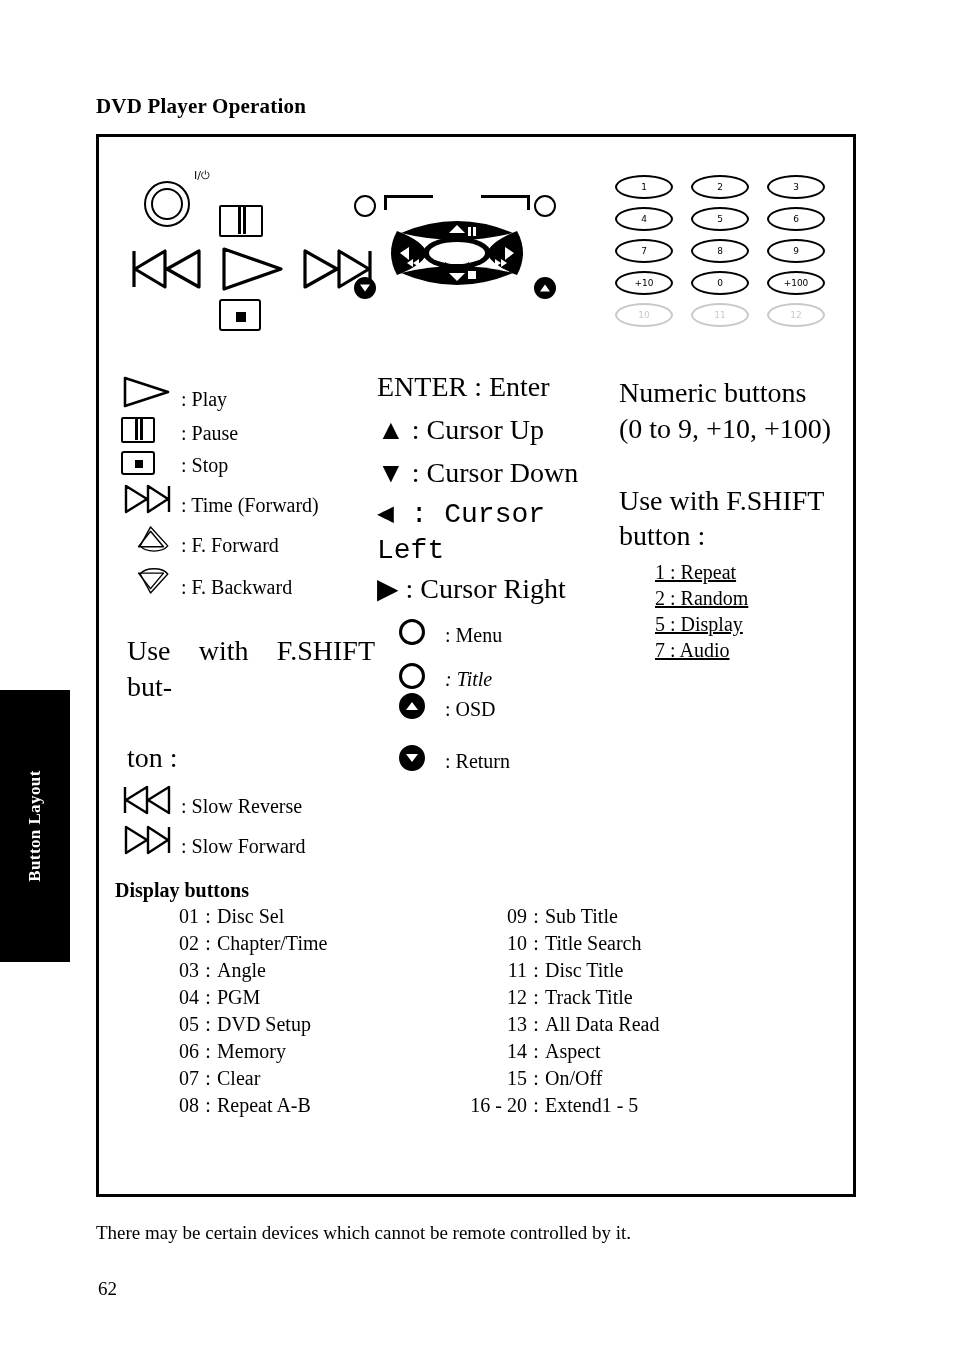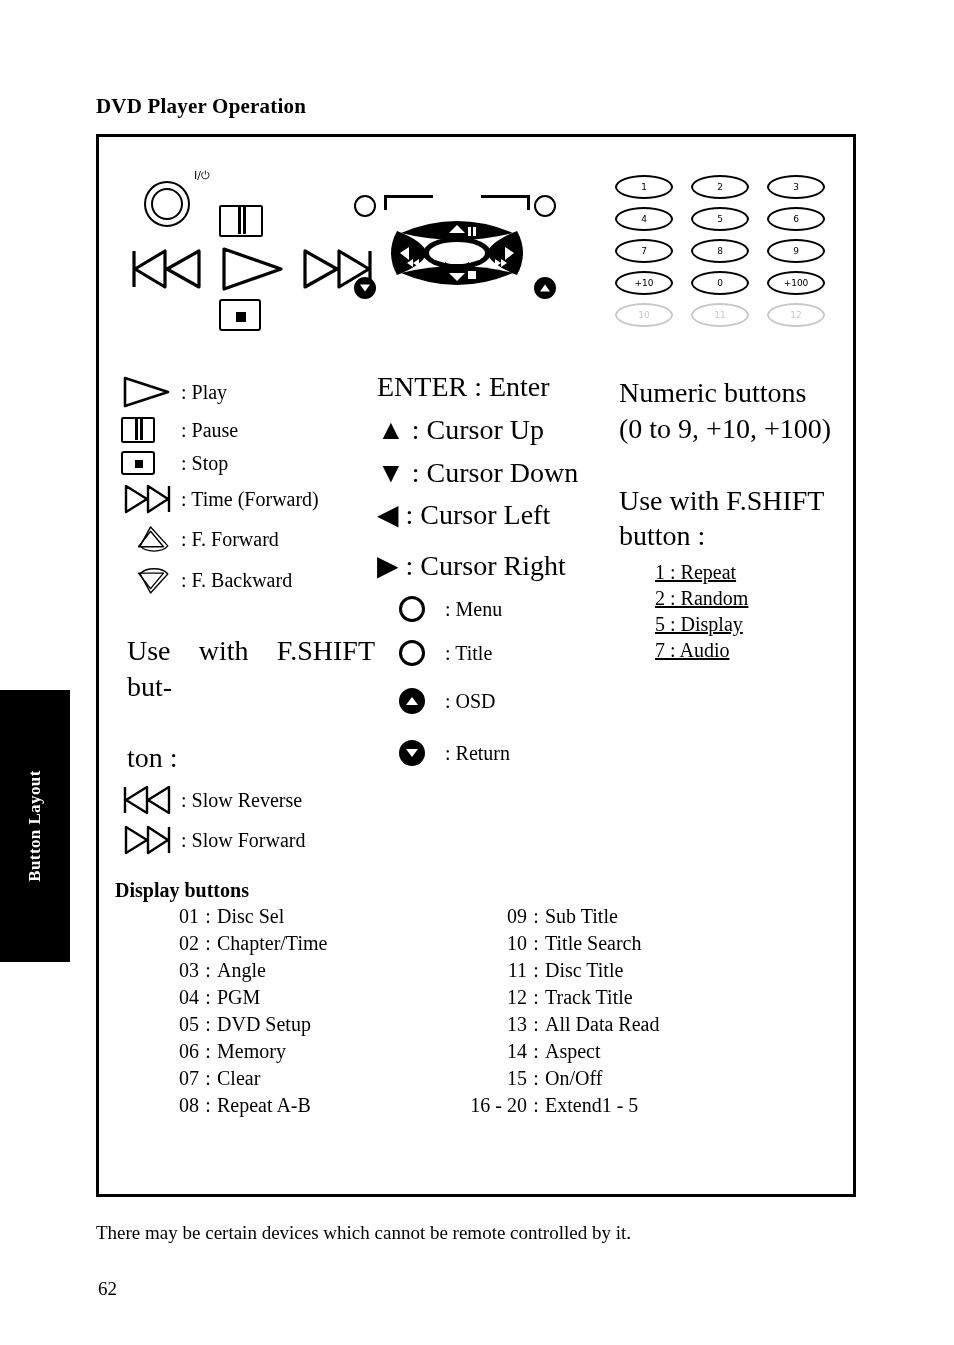--- a/index.html
+++ b/index.html
@@ -216,21 +216,21 @@
     position: absolute;
     font-size: 20px;
     line-height: 1.0;
   }
   .legend-left   { left: 22px;  top: 238px; width: 270px; }
   .legend-mid    { left: 278px; top: 232px; width: 230px; }
   .legend-right  { left: 520px; top: 238px; width: 230px; }
 
   .lrow {
     display: flex;
-    align-items: center;
+    align-items: flex-end;
     margin-bottom: 8px;
     white-space: nowrap;
   }
   .lrow .ico {
     width: 58px;
     display: flex;
     align-items: center;
     justify-content: flex-start;
     flex: 0 0 auto;
   }
@@ -544,30 +544,30 @@
         </svg>
       </span>
       <span class="txt">: Slow Forward</span>
     </div>
   </div>
 
   <div class="legend-col legend-mid">
     <div class="para" style="margin-bottom:7px;">ENTER : Enter</div>
     <div class="para" style="margin-bottom:7px;">▲ : Cursor Up</div>
     <div class="para" style="margin-bottom:7px;">▼ : Cursor Down</div>
-    <div class="para" style="margin-bottom:15px;">◀ : Cursor Left</div>
+    <div class="para" style="margin-bottom:2px;font-family:Liberation Mono, monospace;">◀ : Cursor Left</div>
     <div class="para" style="margin-bottom:12px;">▶ : Cursor Right</div>
 
     <div class="lrow" style="margin-left:22px; margin-bottom:18px;">
       <span class="ico" style="width:44px">
           <span class="circ"></span>
         </span>
       <span class="txt">:  Menu</span>
     </div>
-    <div class="lrow" style="margin-left:22px; margin-bottom:22px;">
+    <div class="lrow" style="margin-left:22px; margin-bottom:4px;font-style:italic;">
       <span class="ico" style="width:44px">
           <span class="circ"></span>
         </span>
       <span class="txt">:  Title</span>
     </div>
     <div class="lrow" style="margin-left:22px; margin-bottom:26px;">
       <span class="ico" style="width:44px">
         <span class="circ solid">
             <span class="tri-up"></span>
           </span>

